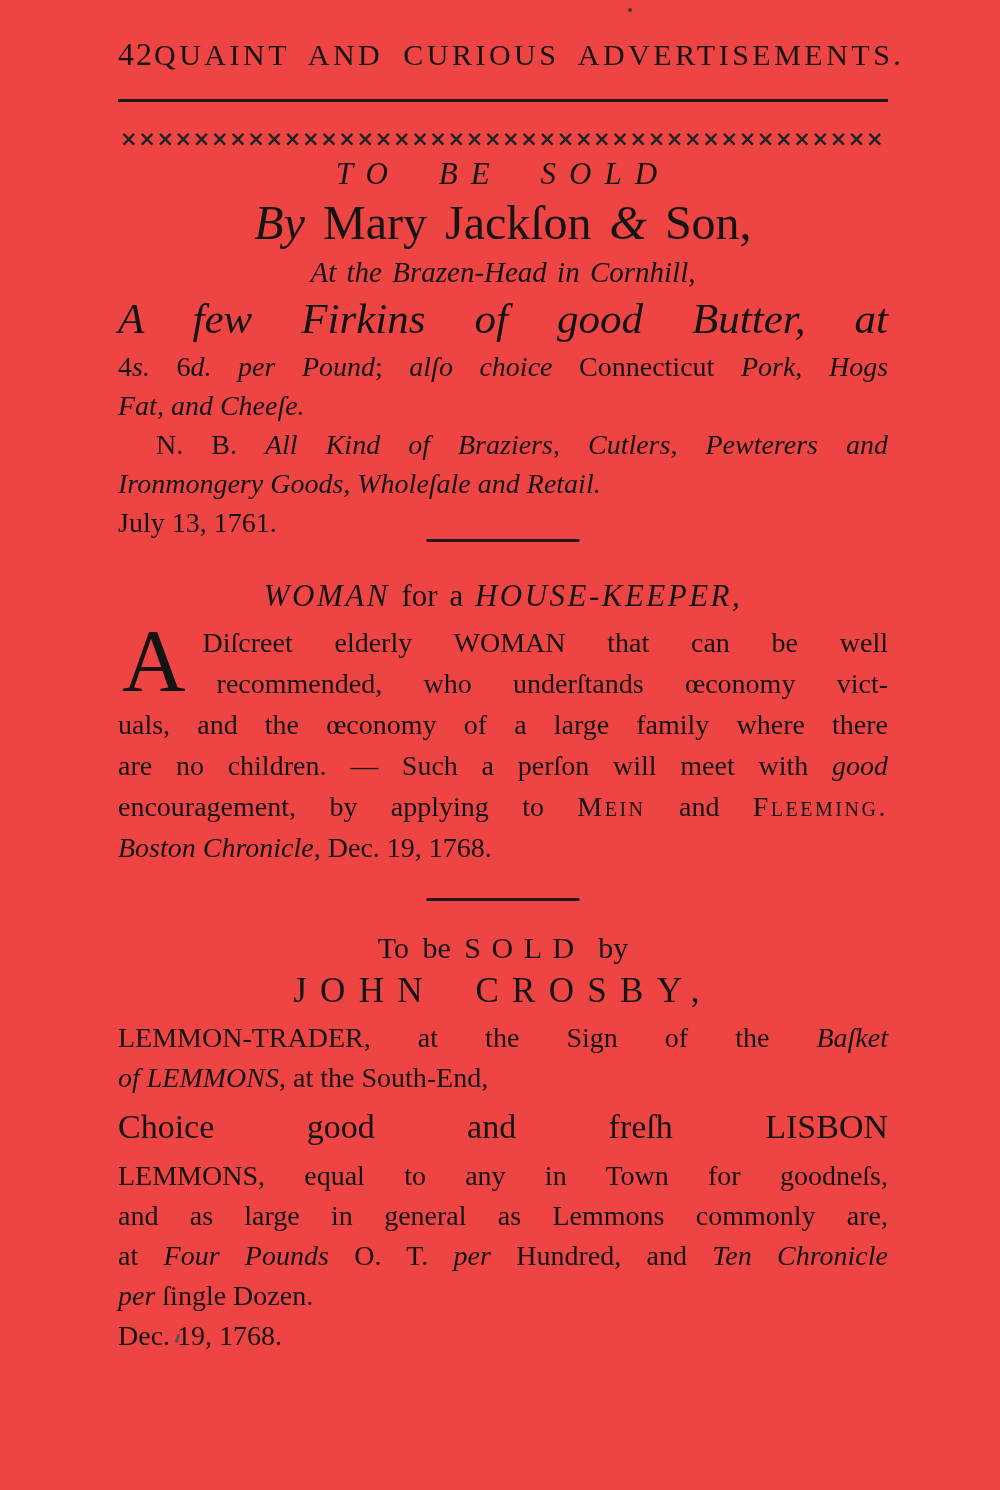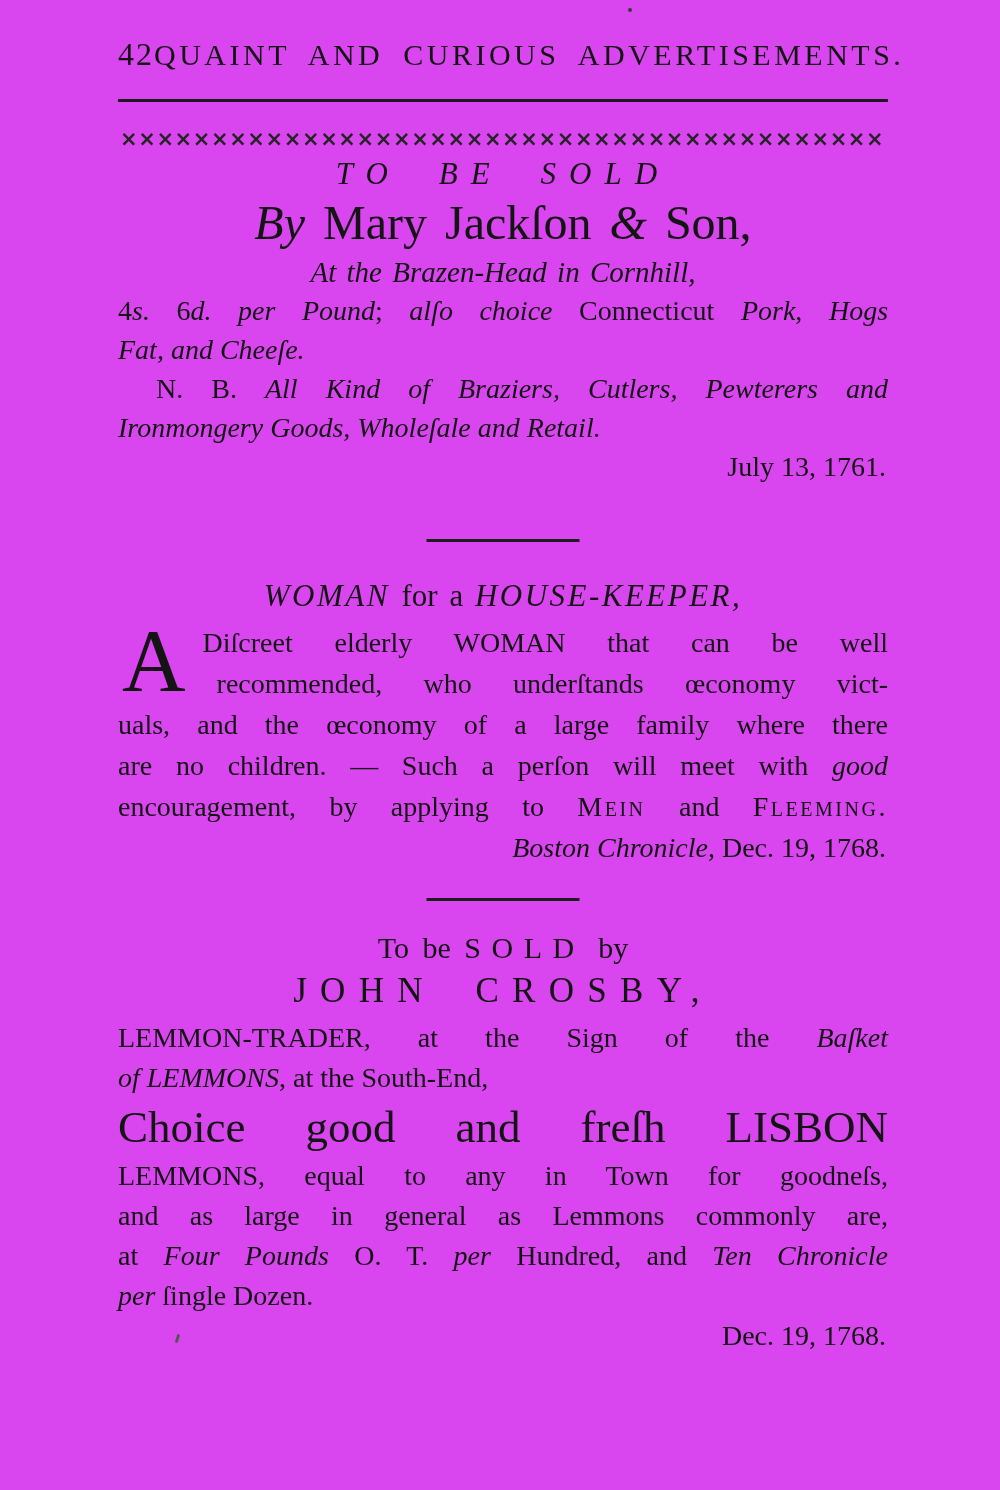--- a/index.html
+++ b/index.html
@@ -1,21 +1,21 @@
 <!DOCTYPE html>
 <html><head>
 <meta charset="utf-8">
 <style>
   html, body { margin: 0; padding: 0; background: #e8e8e4; }
   .page {
     position: relative;
     width: 1000px;
     height: 1490px;
     margin: 0 auto;
-    background: #d946ef;
+    background: #ef4444;
     color: #141414;
     font-family: "Liberation Serif", "DejaVu Serif", serif;
     overflow: hidden;
   }
   .content {
     position: absolute;
     left: 118px;
     top: 0;
     width: 770px;
     height: 100%;
@@ -75,38 +75,38 @@
     width: 153px; height: 3px;
     background: #1c1c1c;
   }
   #divider1 { top: 539px; }
   #divider2 { top: 898px; }
 
   
   .line { white-space: normal; }
   .t-center { text-align: center; }
   .just { text-align: justify; text-align-last: justify; }
-  .t-date { text-align: right; padding-right: 2px; }
+  .t-date { padding-right: 2px; }
   .ind1 { text-indent: 38px; }
   .ind2 { text-indent: 14px; }
 
   .t-sold   { font-size: 31px; line-height: 38px; }
   .t-byline { font-size: 48px; line-height: 60px; word-spacing: 6px; }
   .t-address{ font-size: 29px; line-height: 38px; word-spacing: 3px; }
   .t-big    { font-size: 43px; line-height: 56px; }
   .t-body   { font-size: 28px; line-height: 39px; }
 
   .t-head2  { font-size: 31px; line-height: 42px; word-spacing: 4px; }
   .t-body2  { font-size: 28px; line-height: 41px; }
   .para2    { margin-top: 5px; }
 
   .t-head3  { font-size: 30px; line-height: 40px; word-spacing: 6px; }
   .t-crosby { font-size: 35px; line-height: 46px; letter-spacing: .38em; word-spacing: .5em; }
   .t-body3  { font-size: 28px; line-height: 40px; }
-  .t-big2   { font-size: 45px; line-height: 58px; }
+  .t-big2   { font-size: 34px; line-height: 58px; }
   .gap4     { margin-top: 4px; }
 
   
   .s-rm  { }
   .s-it  { font-style: italic; }
   .s-sc  { font-variant: small-caps; letter-spacing: .09em; }
   .s-sp1 { letter-spacing: .08em; }
   .s-spw { letter-spacing: .42em; word-spacing: .55em; }
   .s-sp2 { letter-spacing: .35em; word-spacing: .15em; text-align: right; }
 
@@ -143,20 +143,21 @@
     </div>
 
     <div class="header-rule"></div>
 
     <div class="ornament">××××××××××××××××××××××××××××××××××××××××××××××××××××</div>
 
     <section class="ad" id="ad1">
         <div class="line t-sold t-center"><span class="s-it s-spw">TO BE SOLD</span></div>
         <div class="line t-byline t-center"><span class="s-it">By </span><span class="s-rm">Mary Jackſon </span><span class="s-it">&amp; </span><span class="s-rm">Son,</span></div>
         <div class="line t-address t-center"><span class="s-it">At the Brazen-Head in Cornhill,</span></div>
+        <div class="line t-big just"><span class="s-it">A few Firkins of good Butter, at</span></div>
         <div class="line t-body just"><span class="s-rm">4</span><span class="s-it">s.</span><span class="s-rm"> 6</span><span class="s-it">d. per Pound</span><span class="s-rm">; </span><span class="s-it">alſo choice </span><span class="s-rm">Connecticut </span><span class="s-it">Pork</span><span class="s-rm">, </span><span class="s-it">Hogs</span></div>
         <div class="line t-body"><span class="s-it">Fat, and Cheeſe.</span></div>
         <div class="line t-body just ind1"><span class="s-rm">N. B. </span><span class="s-it">All Kind of Braziers, Cutlers, Pewterers and</span></div>
         <div class="line t-body"><span class="s-it">Ironmongery Goods, Wholeſale and Retail.</span></div>
         <div class="line t-body t-date"><span class="s-rm">July 13, 1761.</span></div>
       </section>
 
     <div class="divider" id="divider1"></div>
 
     <section class="ad" id="ad2">

